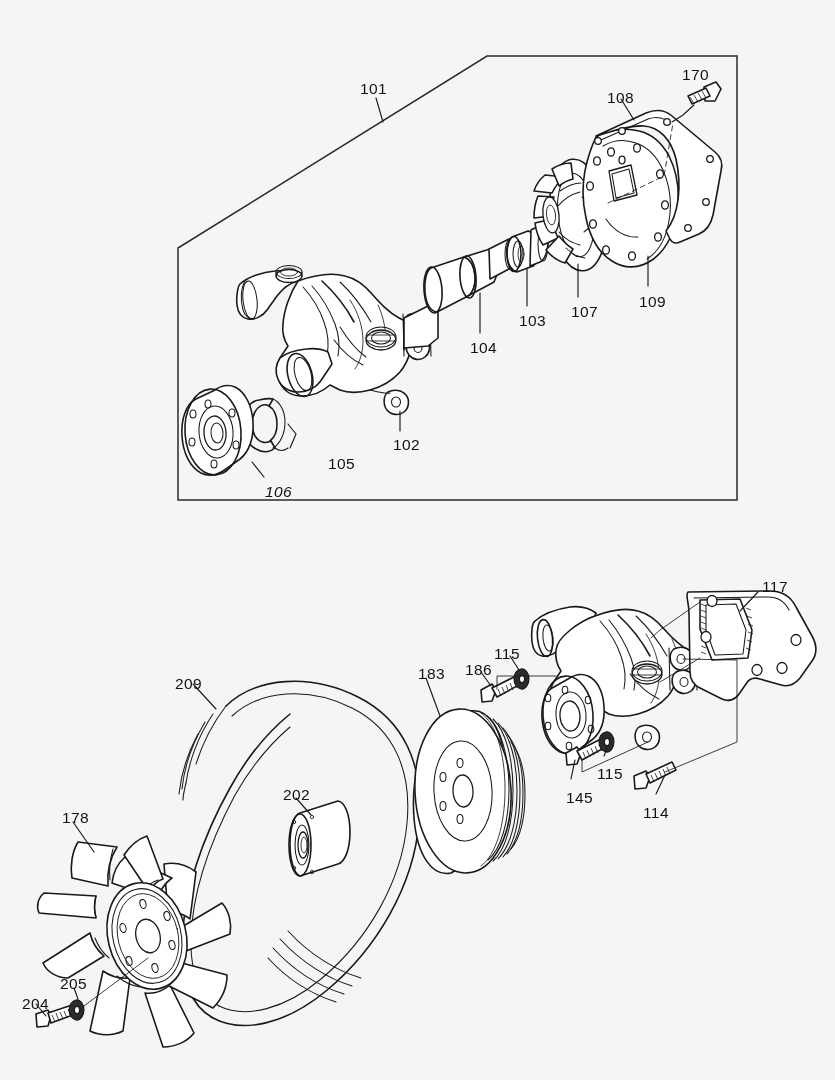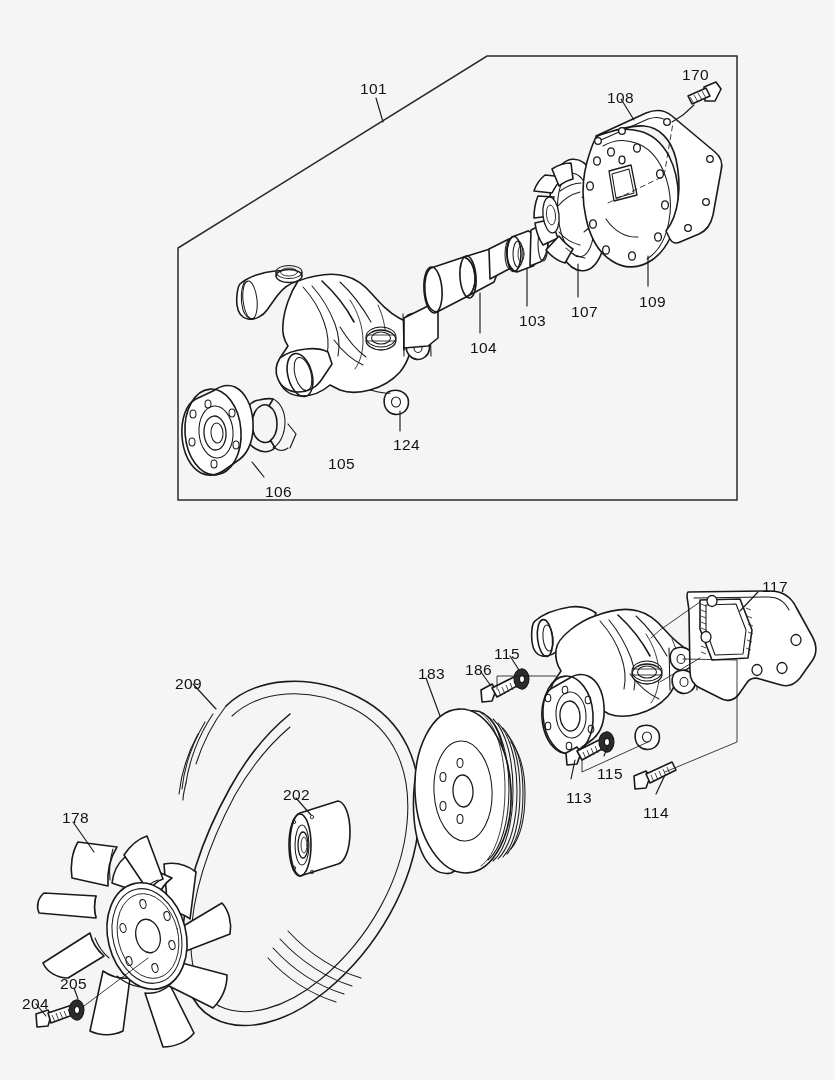--- a/index.html
+++ b/index.html
@@ -502,32 +502,32 @@
 
     <path class="ln-h" d="M84,1006 L148,958"></path>
 
     <path class="ln-h" d="M497,689 L497,676 L556,676"></path>
     <path class="ln-h" d="M582,760 L582,772 L648,742"></path>
   </g>
 
 </svg>
 
   <div class="callout-text" style="left:360px; top:80px;">101</div>
-  <div class="callout-text" style="left:393px; top:436px;">124</div>
+  <div class="callout-text" style="left:393px; top:436px;">102</div>
   <div class="callout-text" style="left:519px; top:312px;">103</div>
   <div class="callout-text" style="left:470px; top:339px;">104</div>
   <div class="callout-text" style="left:290px; top:455px;margin-left:38px;">105</div>
-  <div class="callout-text" style="left:265px; top:483px;">106</div>
+  <div class="callout-text" style="left:265px; top:483px;font-style:italic;">106</div>
   <div class="callout-text" style="left:571px; top:303px;">107</div>
   <div class="callout-text" style="left:607px; top:89px;">108</div>
   <div class="callout-text" style="left:639px; top:293px;">109</div>
   <div class="callout-text" style="left:682px; top:66px;">170</div>
 
   <div class="callout-text" style="left:465px; top:661px;">186</div>
-  <div class="callout-text" style="left:566px; top:789px;">113</div>
+  <div class="callout-text" style="left:566px; top:789px;">145</div>
   <div class="callout-text" style="left:643px; top:804px;">114</div>
   <div class="callout-text" style="left:494px; top:645px;">115</div>
   <div class="callout-text" style="left:597px; top:765px;">115</div>
   <div class="callout-text" style="left:418px; top:665px;">183</div>
   <div class="callout-text" style="left:762px; top:578px;">117</div>
   <div class="callout-text" style="left:62px;  top:809px;">178</div>
   <div class="callout-text" style="left:283px; top:786px;">202</div>
   <div class="callout-text" style="left:22px;  top:995px;">204</div>
   <div class="callout-text" style="left:60px;  top:975px;">205</div>
   <div class="callout-text" style="left:175px; top:675px;">209</div>

